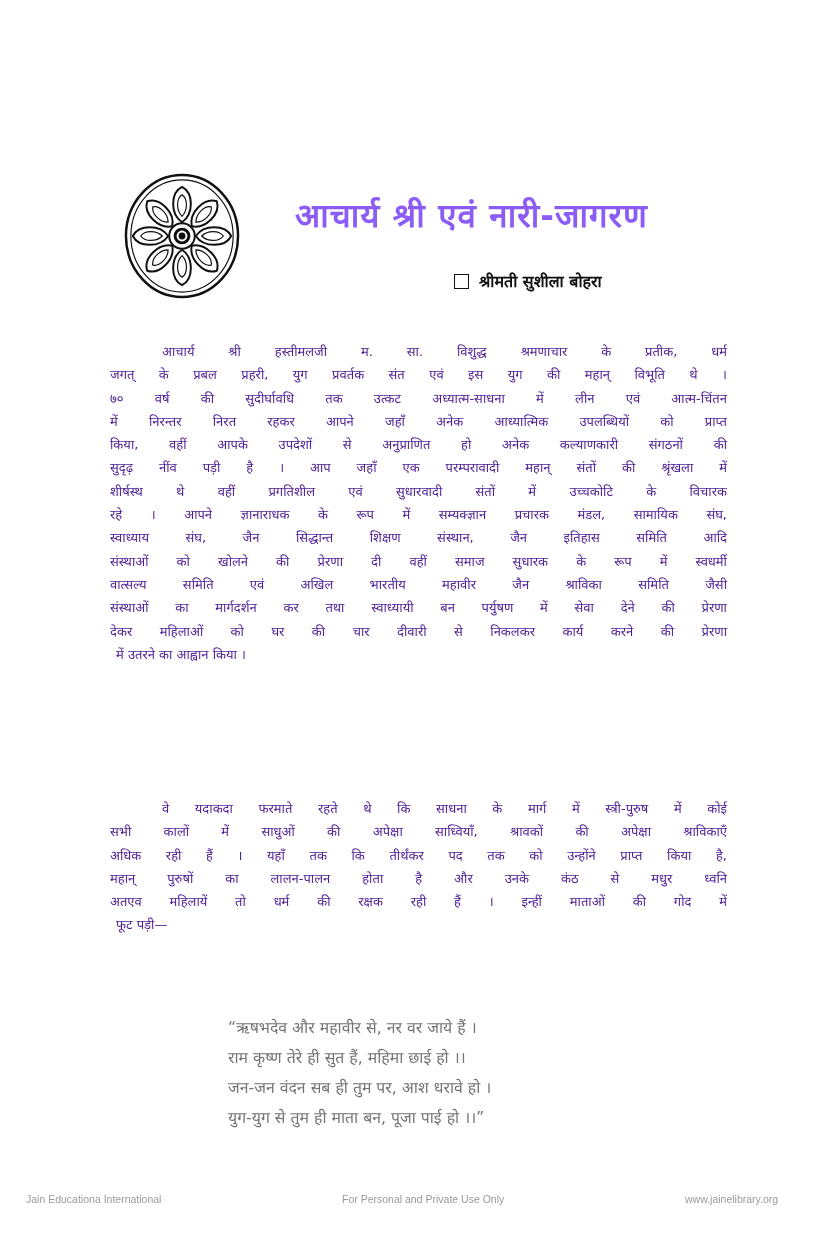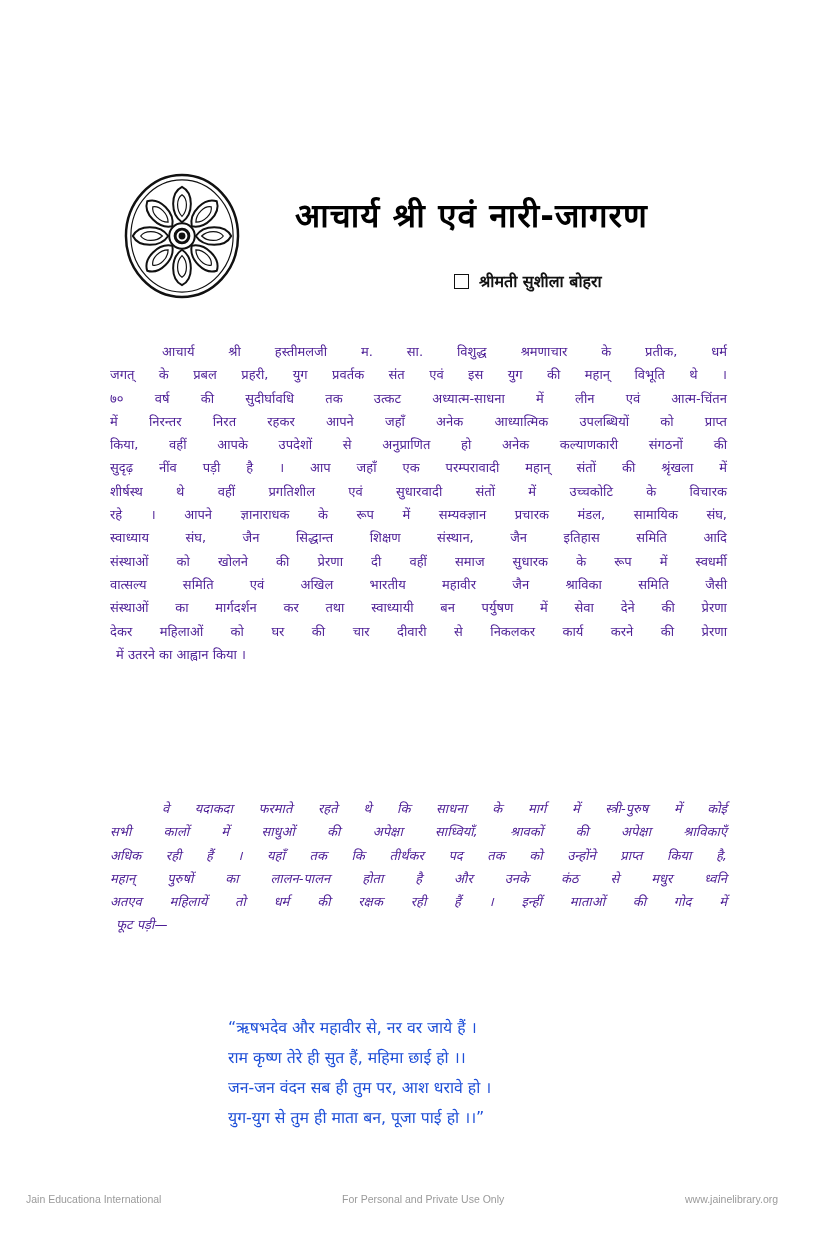--- a/index.html
+++ b/index.html
@@ -1,32 +1,32 @@
 <!DOCTYPE html>
 <html><head>
 <meta charset="utf-8">
 <style>
   html, body { margin: 0; padding: 0; background: #ffffff; }
   body { width: 828px; height: 1235px; position: relative; overflow: hidden; color: #111; }
   .page { position: absolute; left: 0; top: 0; width: 828px; height: 1235px; }
   .emblem { position: absolute; left: 123px; top: 172px; width: 118px; height: 128px; }
   .title { position: absolute; left: 295px; top: 192px; font-family: "DejaVu Sans", sans-serif;
-           font-size: 33px; font-weight: bold; letter-spacing: 1px; color: #000000; white-space: nowrap; }
+           font-size: 33px; font-weight: bold; letter-spacing: 1px; color: #8b5cf6; white-space: nowrap; }
   .author { position: absolute; left: 454px; top: 270px; font-family: "DejaVu Sans", sans-serif;
             font-size: 16px; font-weight: bold; color: #111; white-space: nowrap; display: flex; align-items: center; }
   .author .box { display: inline-block; width: 13px; height: 13px; border: 1.5px solid #111; margin-right: 10px; }
   .para { position: absolute; left: 110px; width: 617px; font-family: "DejaVu Sans", sans-serif;
           font-size: 13px; line-height: 23.3px; color: #4c1d95; text-align: justify; text-align-last: left; }
   .para .line { display: block; white-space: nowrap; text-align-last: justify; }
   .para .line.last { text-align-last: left; margin-left: 6px; }
   .para .line.indent { padding-left: 52px; }
   .p1 { top: 340px; }
-  .p2 { top: 797px; font-style: italic; }
+  .p2 { top: 797px; }
   .verse { position: absolute; left: 228px; top: 1013px; font-family: "DejaVu Sans", sans-serif;
-           font-size: 15.8px; line-height: 30px; color: #1d4ed8; width: 400px; }
+           font-size: 15.8px; line-height: 30px; color: #737373; width: 400px; }
   .verse .vline { display: block; white-space: nowrap; }
   .footer { position: absolute; top: 1193px; left: 0; width: 828px; font-family: "Liberation Sans", sans-serif;
             font-size: 10.5px; color: #9a9a9a; }
   .footer span { position: absolute; white-space: nowrap; }
   .f-left { left: 26px; }
   .f-mid { left: 342px; }
   .f-right { left: 685px; }
 </style>
 </head>
 <body>

